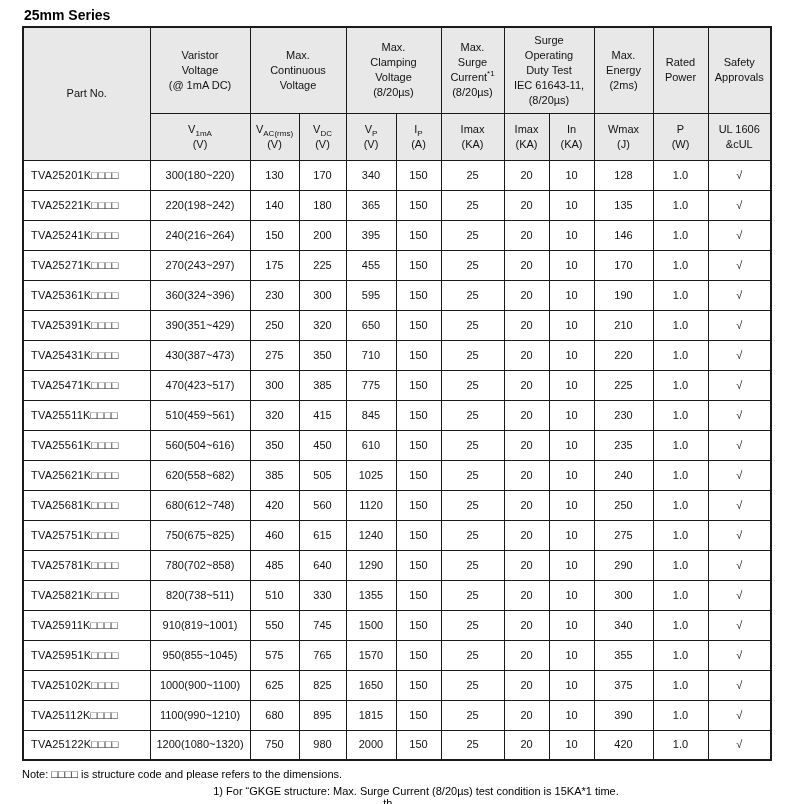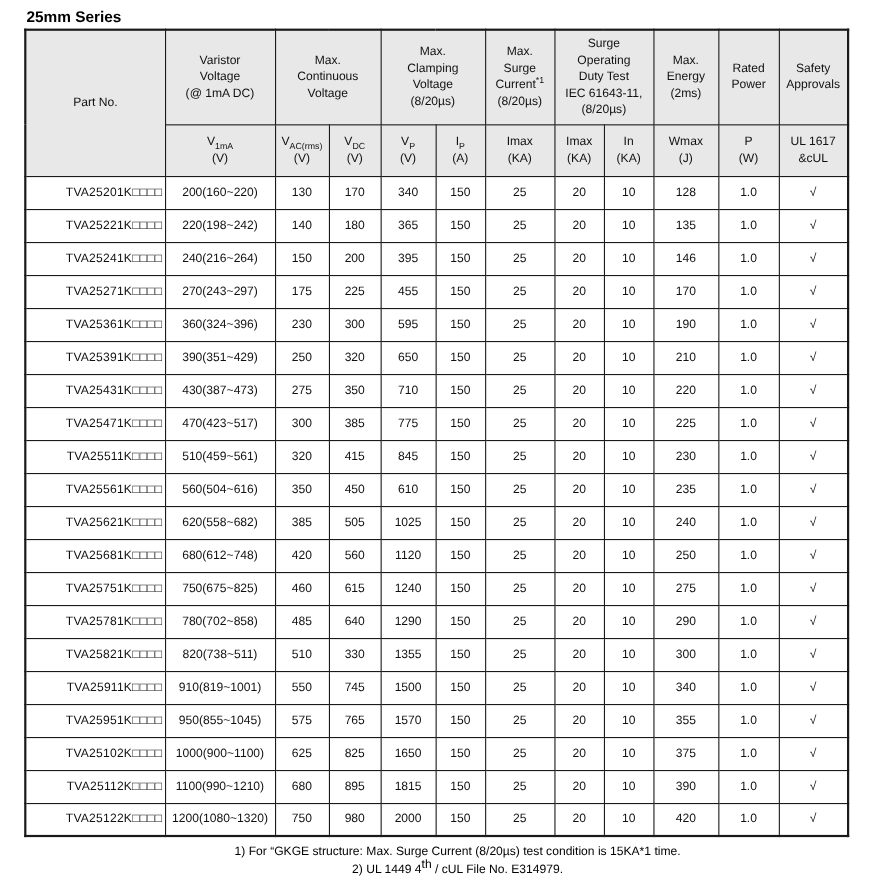--- a/index.html
+++ b/index.html
@@ -37,21 +37,21 @@
     color: #111;
   }
   .spec th {
     background: #e8e8e8;
     white-space: pre-line;
     line-height: 15px;
   }
   .spec tr.group-row th { height: 86px; }
   .spec tr.sub-row th { height: 47px; }
   .spec td { height: 30px; background: #fff; line-height: 13px; }
-  .spec td.part { text-align: right; padding-left: 7px; letter-spacing: 0.2px; }
+  .spec td.part { text-align: left; padding-left: 7px; letter-spacing: 0.2px; }
   .spec sub { font-size: 8px; line-height: 0; }
   .spec sup { font-size: 8px; line-height: 0; }
   .unit { display: block; }
 
   .notes {
     margin: 5px 0 0 22px;
     font-size: 11px;
     line-height: 17px;
     color: #000;
   }
@@ -114,27 +114,27 @@
         <th><span>V</span><sub>1mA</sub><span class="unit">(V)</span></th>
         <th><span>V</span><sub>AC(rms)</sub><span class="unit">(V)</span></th>
         <th><span>V</span><sub>DC</sub><span class="unit">(V)</span></th>
         <th><span>V</span><sub>P</sub><span class="unit">(V)</span></th>
         <th><span>I</span><sub>P</sub><span class="unit">(A)</span></th>
         <th><span>Imax</span><span class="unit">(KA)</span></th>
         <th><span>Imax</span><span class="unit">(KA)</span></th>
         <th><span>In</span><span class="unit">(KA)</span></th>
         <th><span>Wmax</span><span class="unit">(J)</span></th>
         <th><span>P</span><span class="unit">(W)</span></th>
-        <th><span>UL 1617</span><span class="unit">&amp;cUL</span></th>
+        <th><span>UL 1606</span><span class="unit">&amp;cUL</span></th>
       </tr>
     </thead>
     <tbody>
         <tr>
           <td class="part">TVA25201K□□□□</td>
-          <td>200(160~220)</td>
+          <td>300(180~220)</td>
           <td>130</td>
           <td>170</td>
           <td>340</td>
           <td>150</td>
           <td>25</td>
           <td>20</td>
           <td>10</td>
           <td>128</td>
           <td>1.0</td>
           <td>√</td>
@@ -402,17 +402,18 @@
           <td>20</td>
           <td>10</td>
           <td>420</td>
           <td>1.0</td>
           <td>√</td>
         </tr>
       </tbody>
   </table>
 
   <div class="notes">
+    <div>Note: □□□□ is structure code and please refers to the dimensions.</div>
     <div class="indent">1) For “GKGE structure: Max. Surge Current (8/20µs) test condition is 15KA*1 time.</div>
     <div class="indent"><span>2) UL 1449 4</span><sup>th</sup><span> / cUL File No. E314979.</span></div>
   </div>
 
 </div>
 
 </body></html>

